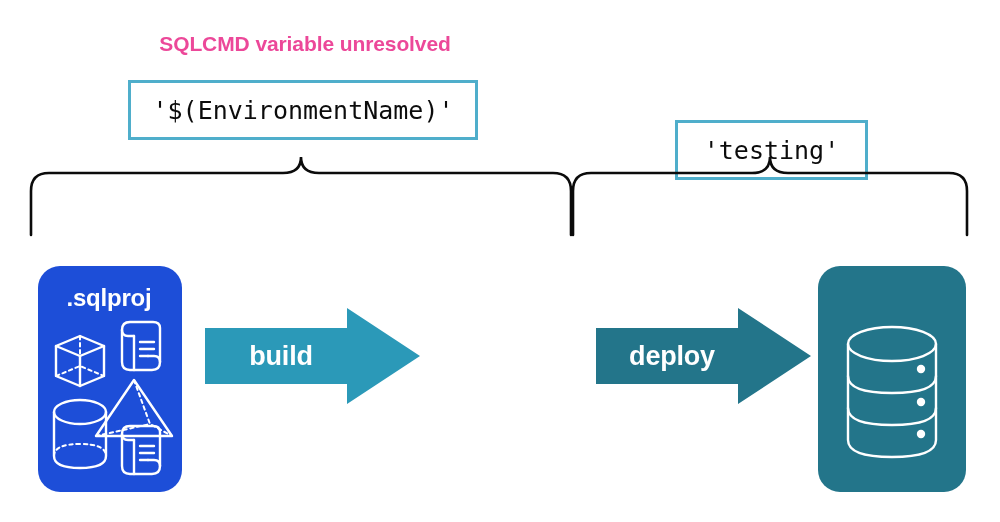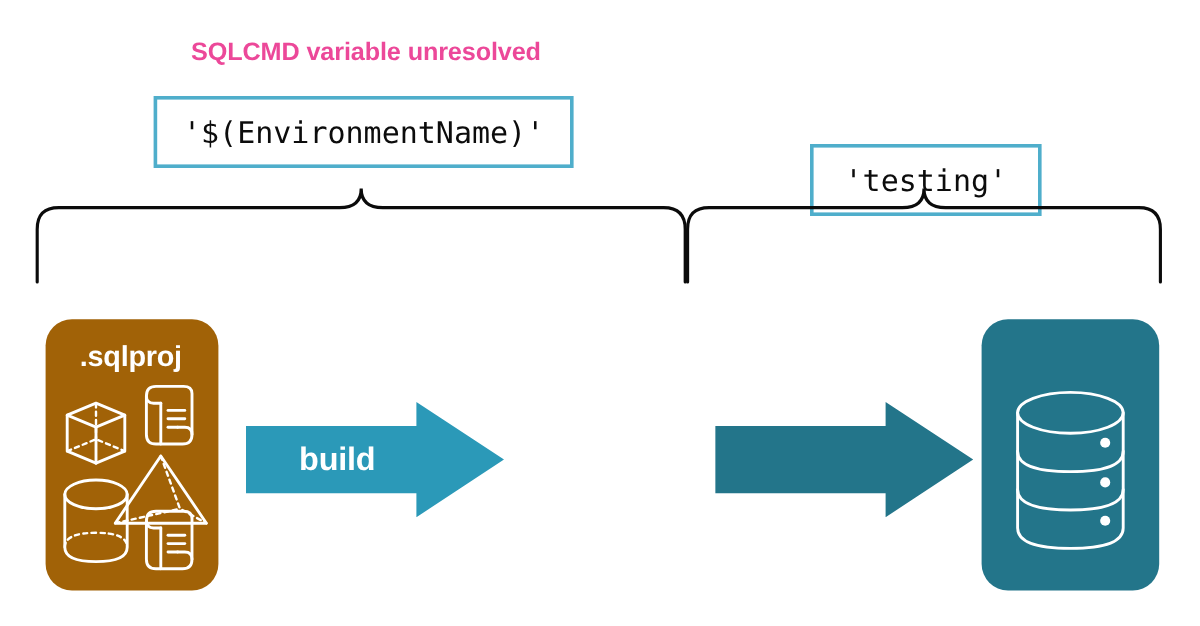--- a/index.html
+++ b/index.html
@@ -80,21 +80,21 @@
     left: 0;
     right: 0;
     text-align: center;
     font-family: "Liberation Sans", sans-serif;
     font-weight: bold;
     font-size: 24px;
     color: #ffffff;
     letter-spacing: -0.2px;
     white-space: nowrap;
   }
-  #card-sqlproj  { left: 38px;  width: 144px; background: #a16207; }
+  #card-sqlproj  { left: 38px;  width: 144px; background: #1d4ed8; }
   #card-dacpac   { left: 428px; width: 144px; background: #2B99B8; }
   #card-database { left: 818px; width: 148px; background: #23758A; }
 
   #card-sqlproj .card-label  { top: 18px; padding-right: 2px; }
   #card-dacpac .card-label   { top: 18px; }
   #card-database .card-label { top: 18px; }
 
   .card-art {
     position: absolute;
     left: 0;
@@ -116,21 +116,21 @@
     stroke-width: 2.0;
     stroke-linejoin: round;
     stroke-linecap: round;
     stroke-dasharray: 3.5 3.5;
   }
   .glyph-fill { fill: #ffffff; stroke: none; }
 
   
   .arrow-wrap {
     position: absolute;
-    top: 335px;
+    top: 308px;
     width: 215px;
     height: 96px;
   }
   #arrow-build  { left: 205px; }
   #arrow-deploy { left: 596px; }
   .arrow-label {
     position: absolute;
     left: 0;
     top: 0;
     width: 152px;
@@ -250,15 +250,16 @@
     <svg width="215" height="96" viewBox="0 0 215 96">
       <polygon points="0,20 142,20 142,0 215,48 142,96 142,76 0,76" fill="#2B99B8"></polygon>
     </svg>
     <div class="arrow-label">build</div>
   </div>
 
   <div class="arrow-wrap" id="arrow-deploy">
     <svg width="215" height="96" viewBox="0 0 215 96">
       <polygon points="0,20 142,20 142,0 215,48 142,96 142,76 0,76" fill="#23758A"></polygon>
     </svg>
+    <div class="arrow-label">deploy</div>
   </div>
 
 </div>
 
 </body></html>

